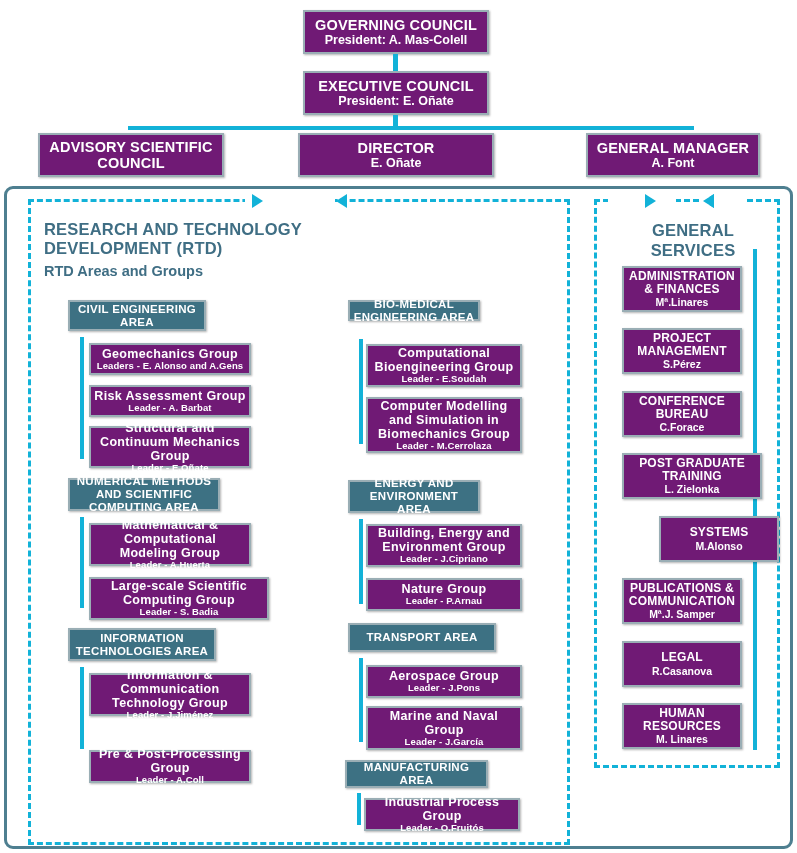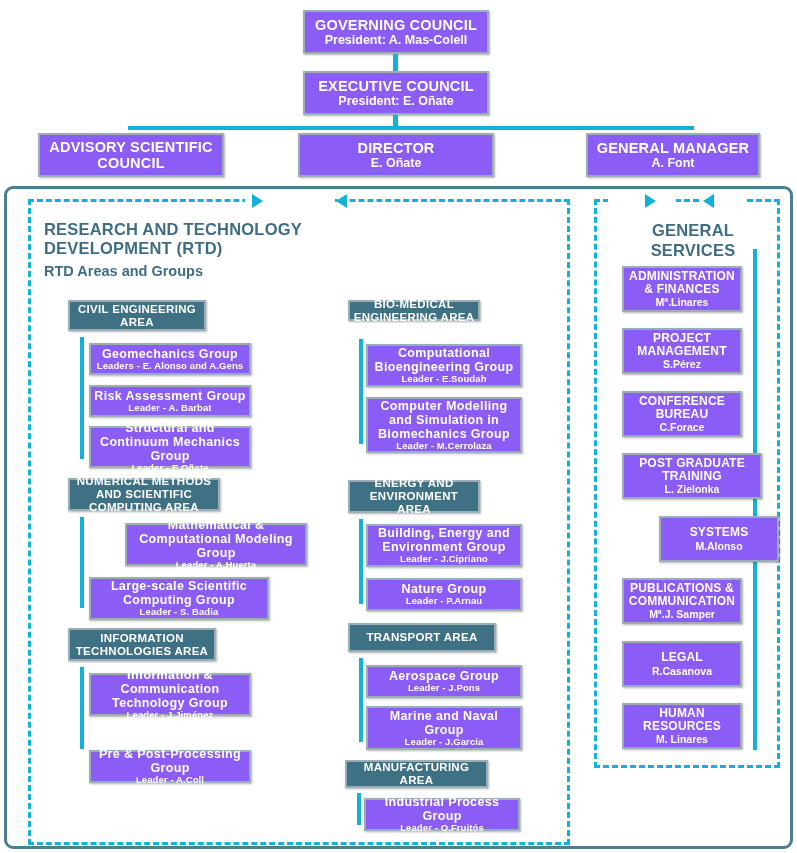--- a/index.html
+++ b/index.html
@@ -9,21 +9,21 @@
     font-family:"Liberation Sans","DejaVu Sans",sans-serif;
     position:relative;
     overflow:hidden;
     -webkit-font-smoothing:antialiased;
   }
   #stage{position:absolute;left:0;top:0;width:797px;height:853px;}
 
   
   .box{
     position:absolute;
-    background:#8b5cf6;
+    background:#701a75;
     border:2px solid #9aaeb5;
     box-sizing:border-box;
     color:#ffffff;
     text-align:center;
     display:flex;
     flex-direction:column;
     align-items:center;
     justify-content:center;
     box-shadow:1px 1px 2px rgba(0,0,0,0.30);
   }
@@ -162,21 +162,21 @@
   <div class="box groupbox" style="left:89px;top:426px;width:162px;height:42px;">
     <div class="t1">Structural and Continuum Mechanics Group</div>
     <div class="t2">Leader - E.Oñate</div>
   </div>
 
   <div class="box areabox" style="left:68px;top:478px;width:152px;height:33px;">
     <div class="t1">NUMERICAL METHODS AND SCIENTIFIC COMPUTING AREA</div>
   </div>
   <div class="vline" style="left:80px;top:517px;width:4px;height:91px;"></div>
 
-  <div class="box groupbox" style="left:89px;top:523px;width:182px;height:43px;margin-left:36px;">
+  <div class="box groupbox" style="left:89px;top:523px;width:162px;height:43px;">
     <div class="t1">Mathematical &amp; Computational Modeling Group</div>
     <div class="t2">Leader - A.Huerta</div>
   </div>
   <div class="box groupbox" style="left:89px;top:577px;width:180px;height:43px;">
     <div class="t1">Large-scale Scientific Computing Group</div>
     <div class="t2">Leader - S. Badia</div>
   </div>
 
   <div class="box areabox" style="left:68px;top:628px;width:148px;height:33px;">
     <div class="t1">INFORMATION TECHNOLOGIES AREA</div>

